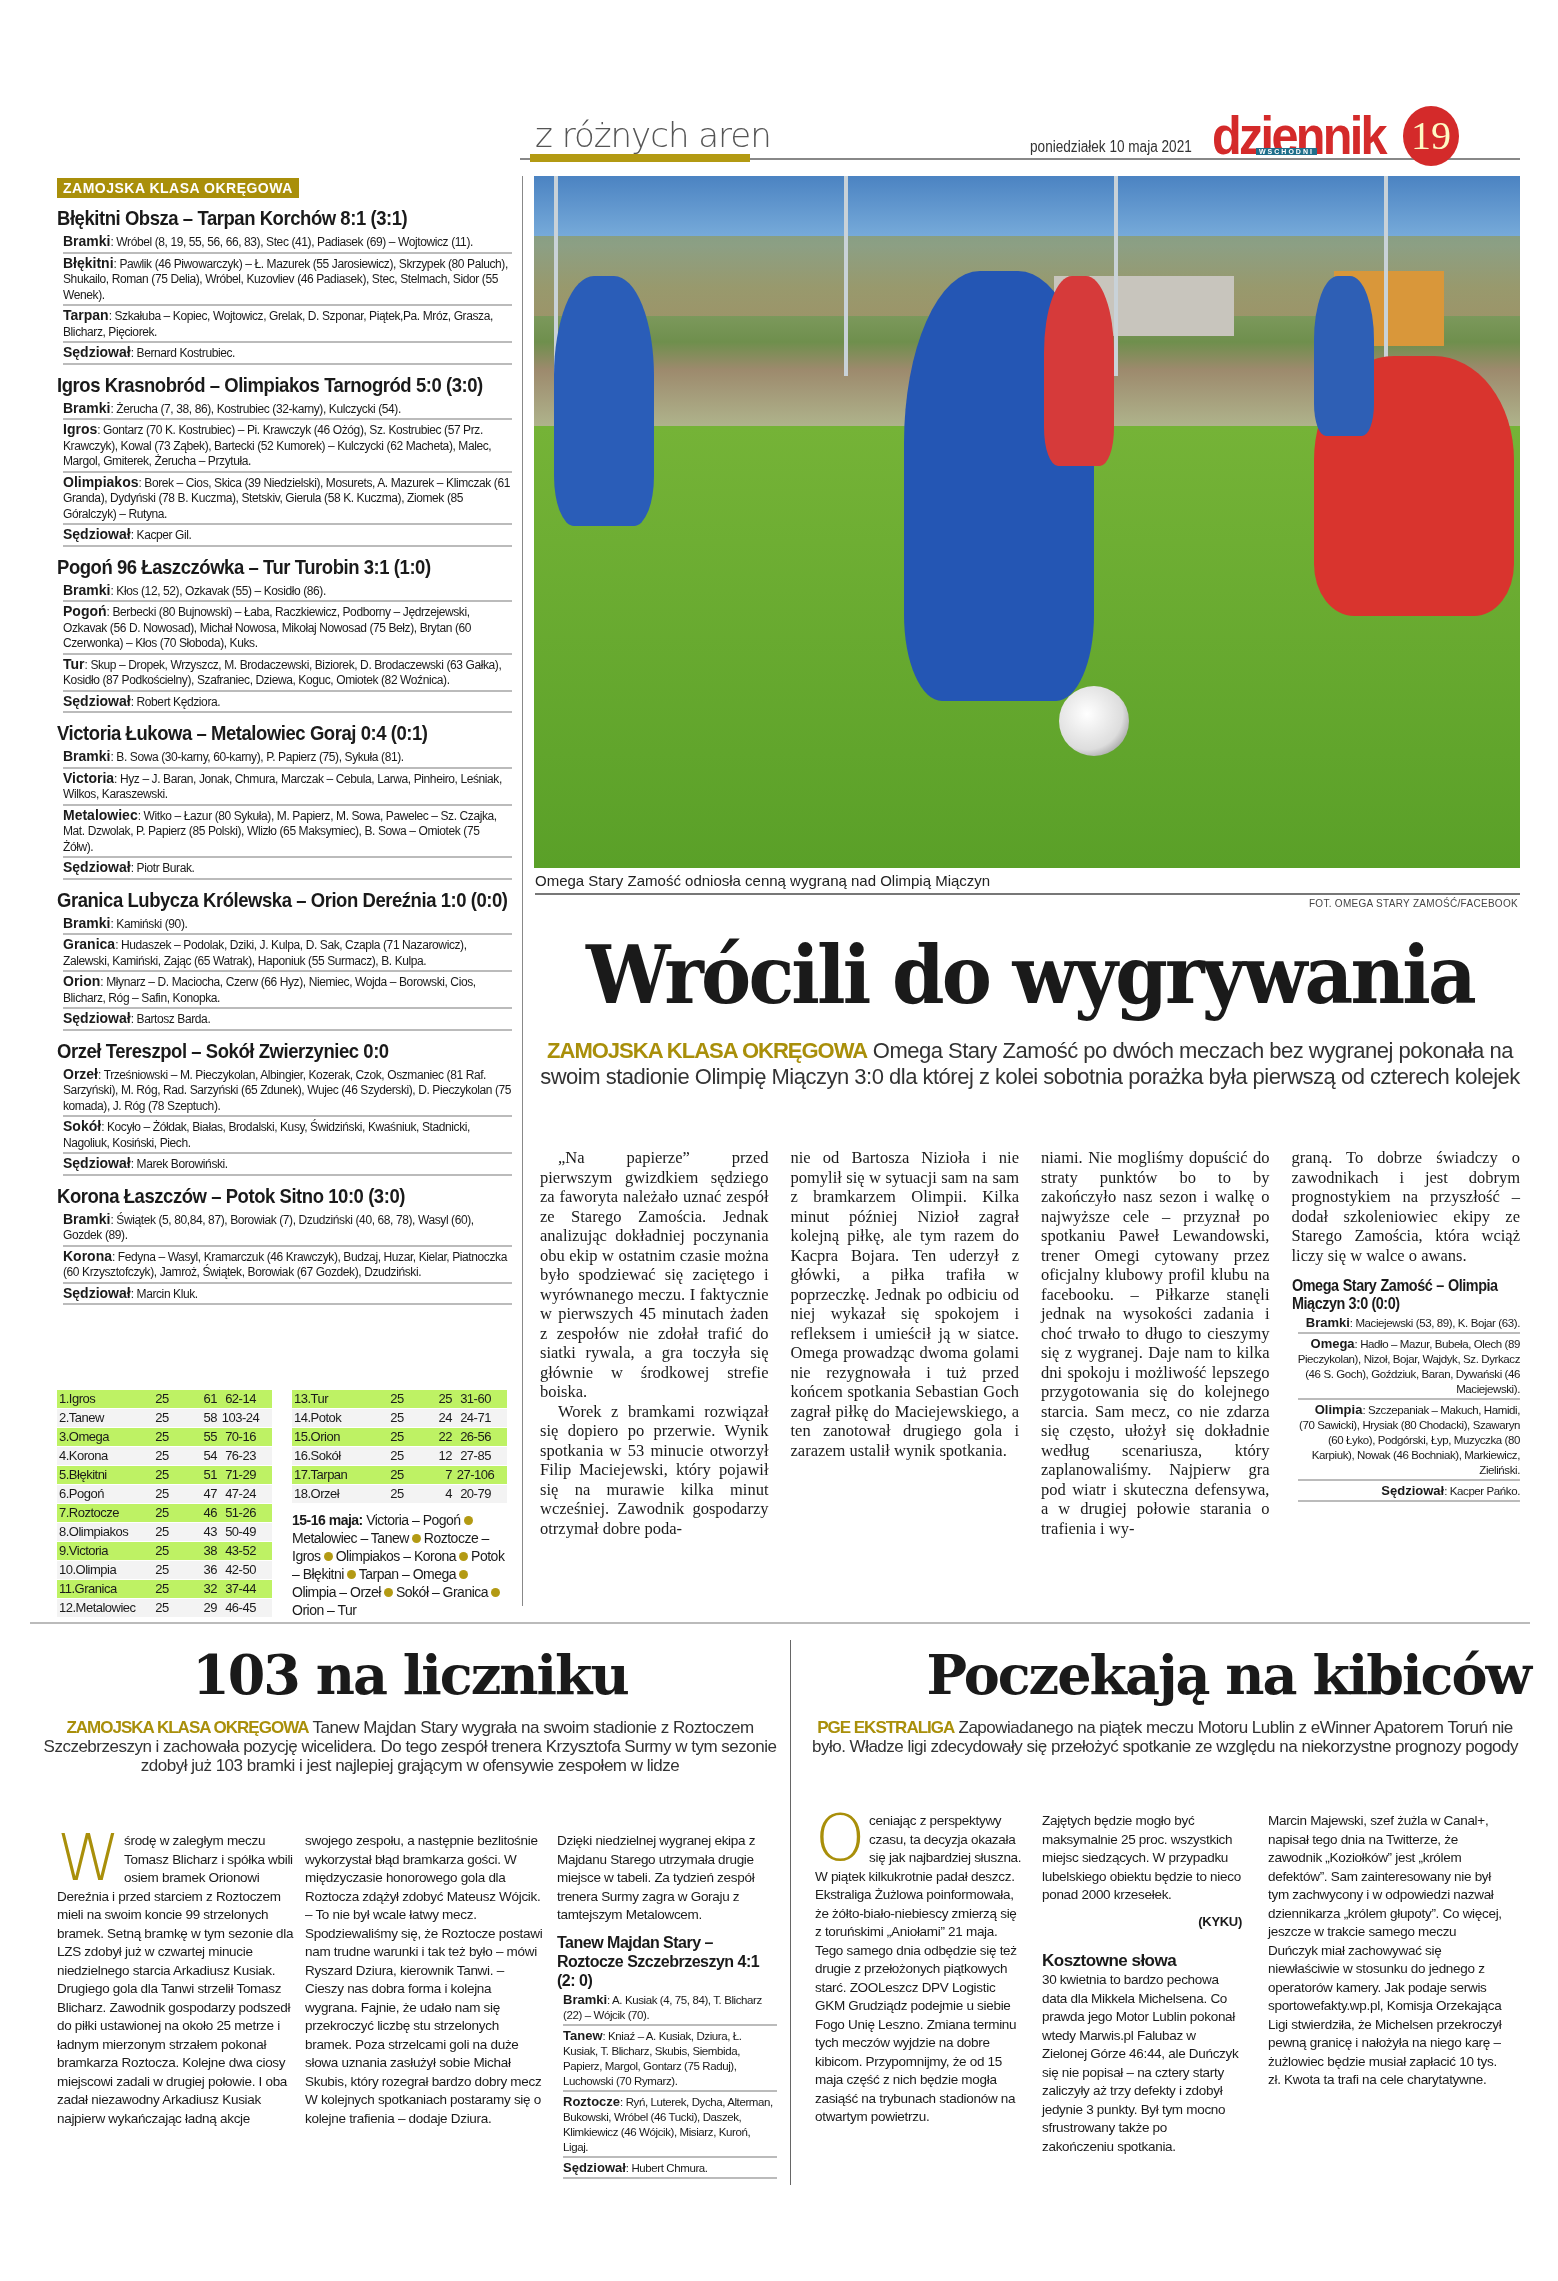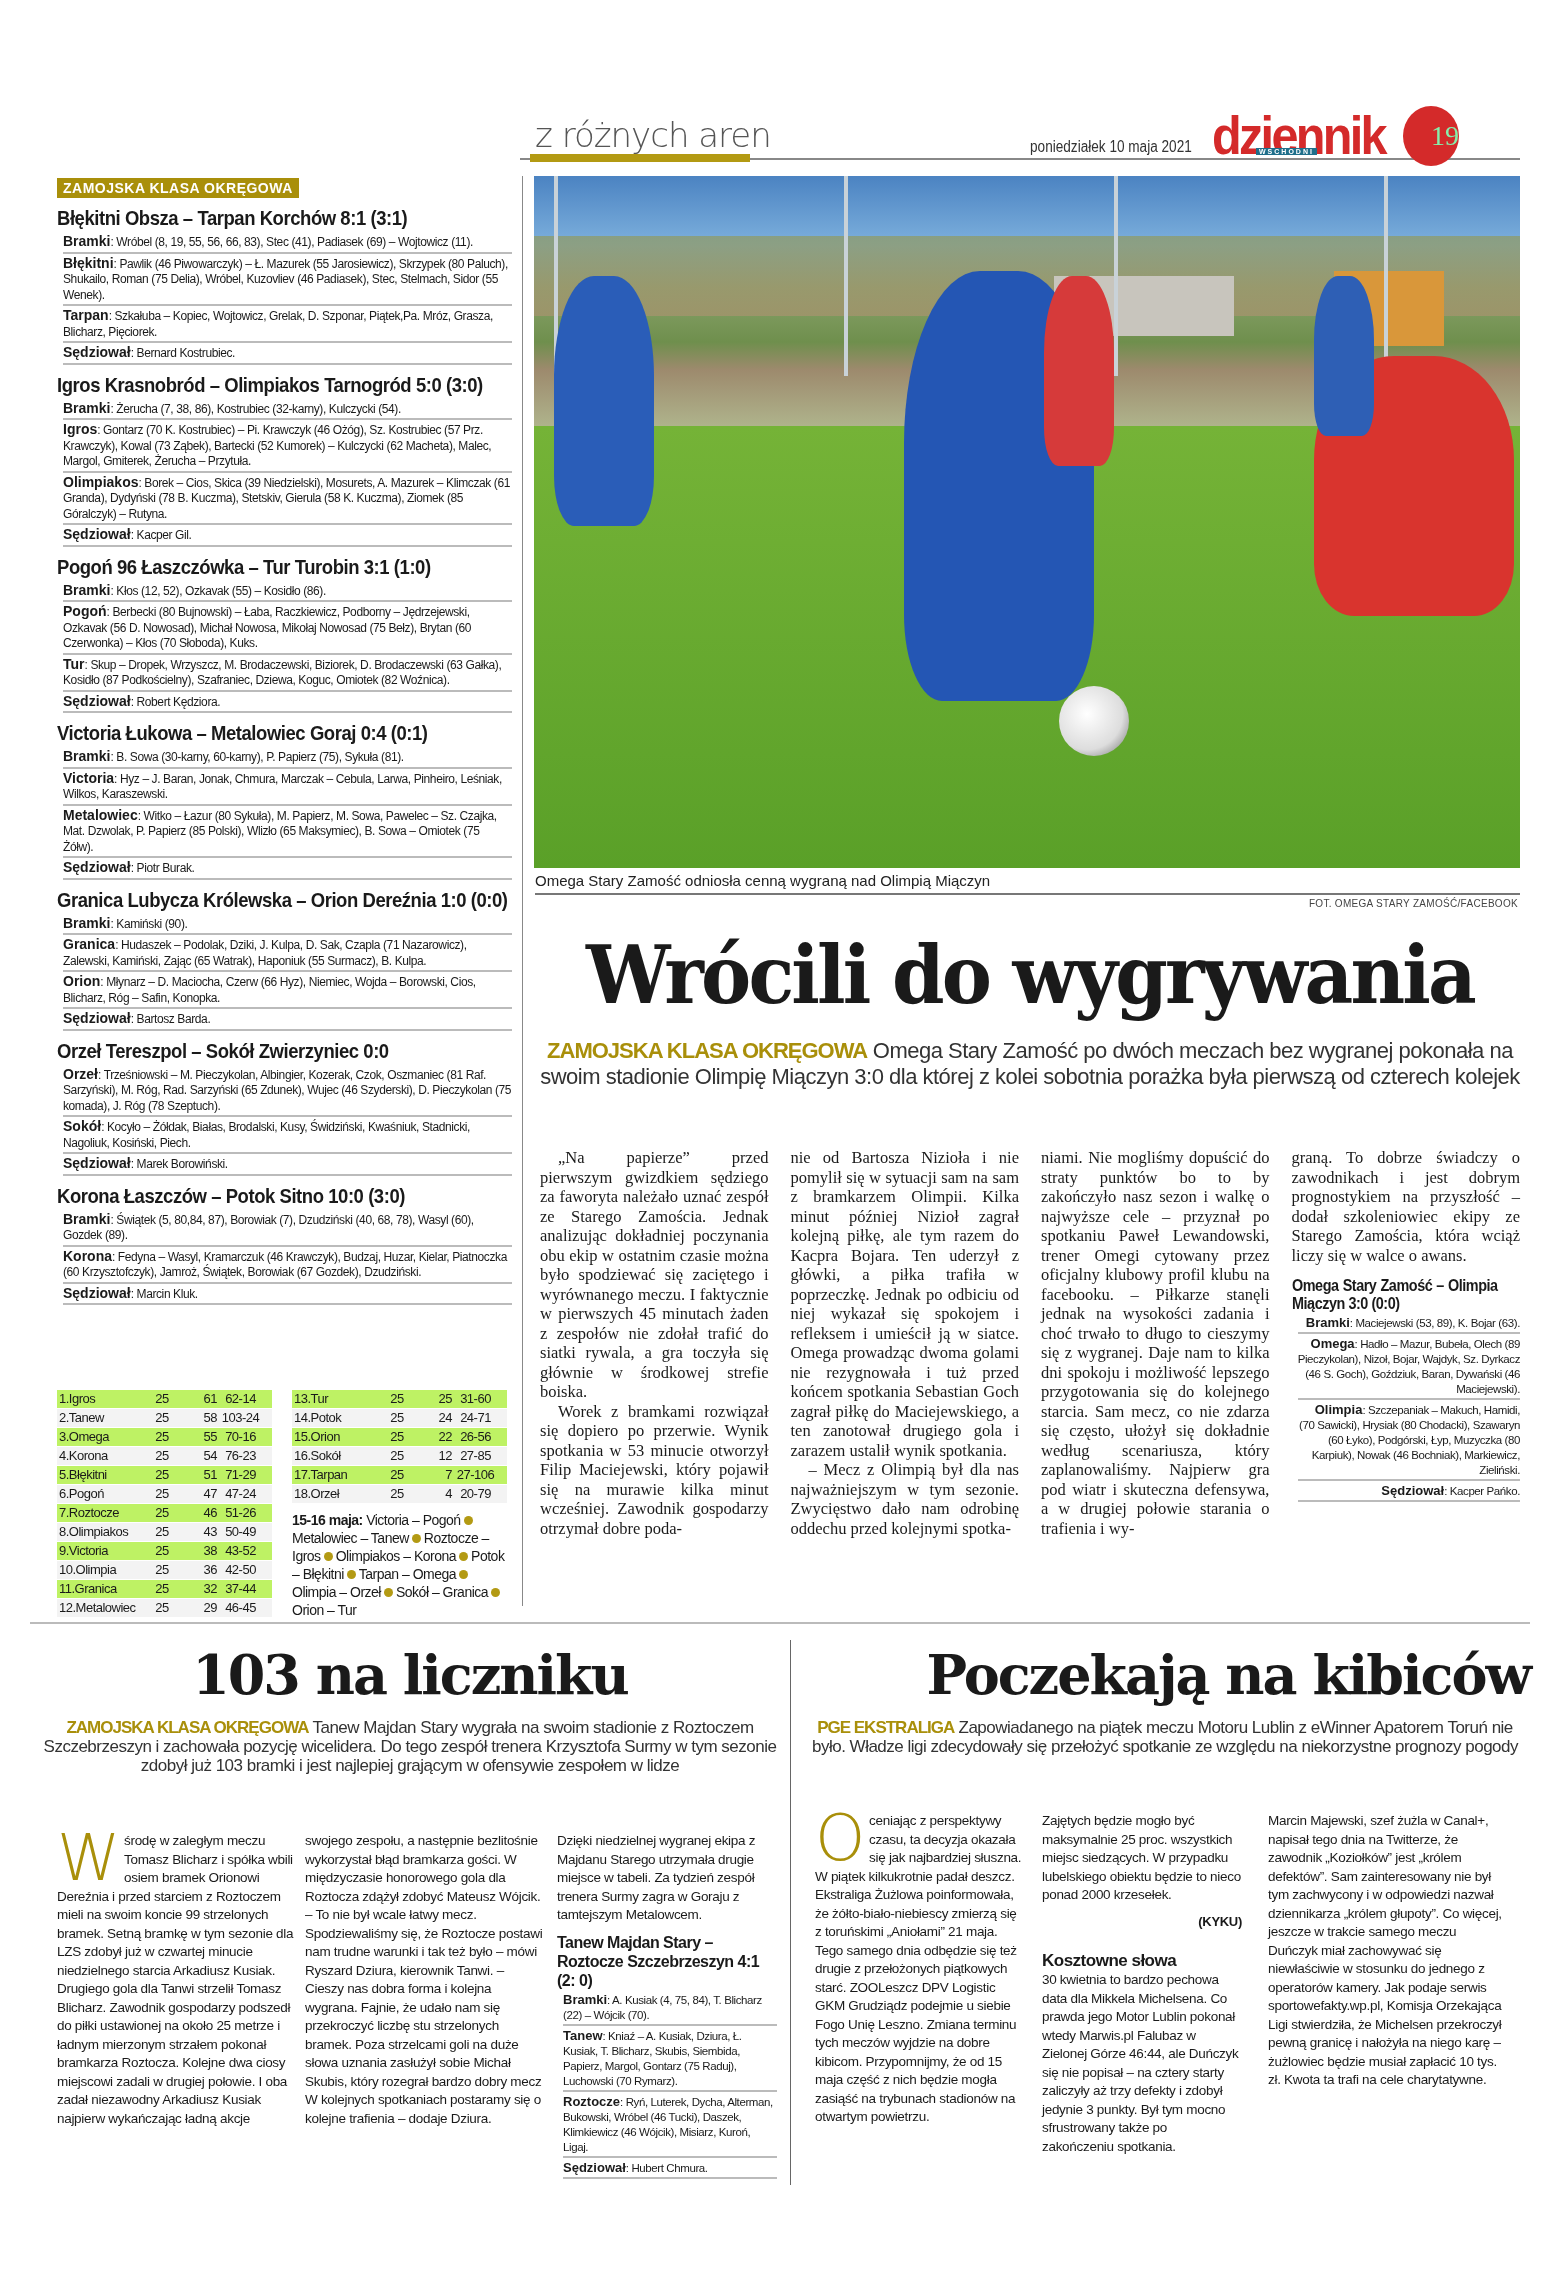--- a/index.html
+++ b/index.html
@@ -7,21 +7,21 @@
   .abs{position:absolute}
   .gold{color:#a98f0a}
   
   .section-name{left:535px;top:115px;font-family:"DejaVu Sans",sans-serif;font-weight:200;font-size:34px;color:#555;letter-spacing:-1px}
   .hdr-line{left:520px;top:158px;width:1000px;height:2px;background:#888}
   .hdr-bar{left:530px;top:154px;width:220px;height:8px;background:#b39a13}
   .date{left:1030px;top:138px;font-family:"Liberation Sans Narrow","Liberation Sans",sans-serif;font-size:16px;color:#333;transform:scaleX(.85);transform-origin:left}
   .logo{left:1212px;top:108px;width:168px;height:56px}
   .logo .word{font-family:"Liberation Sans",sans-serif;font-weight:bold;font-size:54px;color:#d42a2a;letter-spacing:-3px;line-height:54px;transform:scaleX(.9);transform-origin:left;display:block}
   .logo .sub{position:absolute;left:44px;top:40px;background:#1f6f8b;color:#fff;font-size:7px;letter-spacing:2px;padding:0 3px;font-weight:bold}
-  .pagenum{left:1403px;top:106px;width:56px;height:60px;border-radius:50%;background:#d42a2a;color:#86efac;font-family:"Liberation Serif",serif;font-size:28px;text-align:right;line-height:60px}
+  .pagenum{left:1403px;top:106px;width:56px;height:60px;border-radius:50%;background:#d42a2a;color:#fef9c3;font-family:"Liberation Serif",serif;font-size:40px;text-align:center;line-height:60px}
   
   .leftcol{left:57px;top:178px;width:455px}
   .league-tag{display:inline-block;background:#a98f0a;color:#fff;font-weight:bold;font-size:14px;padding:2px 6px;margin-bottom:6px;letter-spacing:.5px}
   .match{margin-bottom:6px}
   .match h3{font-family:"Liberation Sans Narrow","Liberation Sans",sans-serif;font-weight:bold;font-size:21px;line-height:28px;letter-spacing:-.5px;transform:scaleX(.88);transform-origin:left;white-space:nowrap}
   .line{margin-left:6px;font-size:12px;line-height:15.5px;border-bottom:2px solid #bbb;padding:2px 0 1px;letter-spacing:-.4px}
   .line b{font-size:14px;letter-spacing:0}
   .standings{left:57px;top:1390px;width:455px;display:flex;gap:20px}
   .st-table{width:215px;font-size:13px;letter-spacing:-.5px}
   .st-row{display:flex;height:18px;line-height:18px;background:#bef264;margin-bottom:1px}
@@ -284,21 +284,20 @@
 
 <div class="abs headline1">Wrócili do wygrywania</div>
 <div class="abs lead1"><b class="gold">ZAMOJSKA KLASA OKRĘGOWA</b><span> Omega Stary Zamość po dwóch meczach bez wygranej pokonała na swoim stadionie Olimpię Miączyn 3:0 dla której z kolei sobotnia porażka była pierwszą od czterech kolejek</span></div>
 <div class="abs art1">
   <div class="col">
     <p>„Na papierze” przed pierwszym gwizdkiem sędziego za faworyta należało uznać zespół ze Starego Zamościa. Jednak analizując dokładniej poczynania obu ekip w ostatnim czasie można było spodziewać się zaciętego i wyrównanego meczu. I faktycznie w pierwszych 45 minutach żaden z zespołów nie zdołał trafić do siatki rywala, a gra toczyła się głównie w środkowej strefie boiska.</p>
     <p>Worek z bramkami rozwiązał się dopiero po przerwie. Wynik spotkania w 53 minucie otworzył Filip Maciejewski, który pojawił się na murawie kilka minut wcześniej. Zawodnik gospodarzy otrzymał dobre poda-</p>
   </div>
   <div class="col">
     <p class="noind">nie od Bartosza Nizioła i nie pomylił się w sytuacji sam na sam z bramkarzem Olimpii. Kilka minut później Nizioł zagrał kolejną piłkę, ale tym razem do Kacpra Bojara. Ten uderzył z główki, a piłka trafiła w poprzeczkę. Jednak po odbiciu od niej wykazał się spokojem i refleksem i umieścił ją w siatce. Omega prowadząc dwoma golami nie rezygnowała i tuż przed końcem spotkania Sebastian Goch zagrał piłkę do Maciejewskiego, a ten zanotował drugiego gola i zarazem ustalił wynik spotkania.</p>
-    <p>– Mecz z Olimpią był dla nas najważniejszym w tym sezonie. Zwycięstwo dało nam odrobinę oddechu przed kolejnymi spotka-</p>
   </div>
   <div class="col">
     <p class="noind">niami. Nie mogliśmy dopuścić do straty punktów bo to by zakończyło nasz sezon i walkę o najwyższe cele – przyznał po spotkaniu Paweł Lewandowski, trener Omegi cytowany przez oficjalny klubowy profil klubu na facebooku. – Piłkarze stanęli jednak na wysokości zadania i choć trwało to długo to cieszymy się z wygranej. Daje nam to kilka dni spokoju i możliwość lepszego przygotowania się do kolejnego starcia. Sam mecz, co nie zdarza się często, ułożył się dokładnie według scenariusza, który zaplanowaliśmy. Najpierw gra pod wiatr i skuteczna defensywa, a w drugiej połowie starania o trafienia i wy-</p>
   </div>
   <div class="col">
     <p class="noind">graną. To dobrze świadczy o zawodnikach i jest dobrym prognostykiem na przyszłość – dodał szkoleniowiec ekipy ze Starego Zamościa, która wciąż liczy się w walce o awans.</p>
     <div class="box">
       <h4>Omega Stary Zamość – Olimpia Miączyn 3:0 (0:0)</h4>
       <div id="box1">
           <div class="line"><b>Bramki</b><span>: Maciejewski (53, 89), K. Bojar (63).</span></div>

